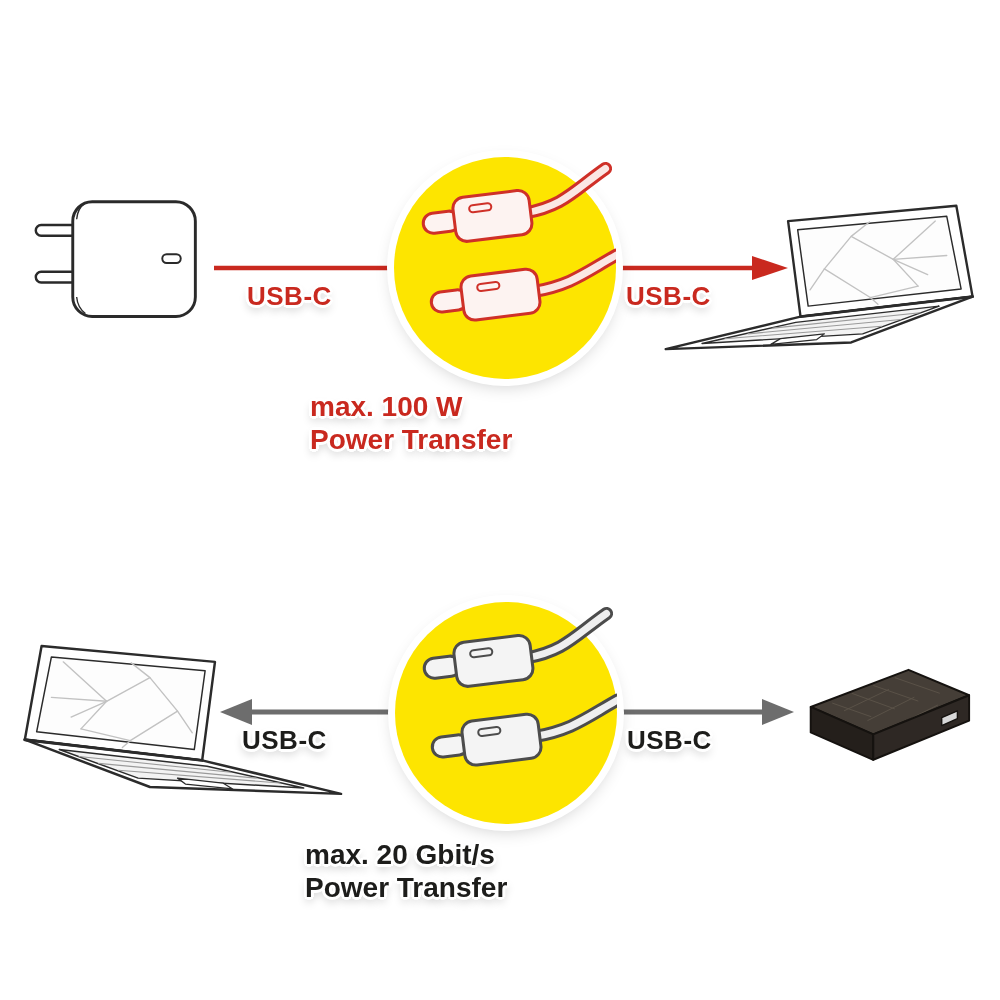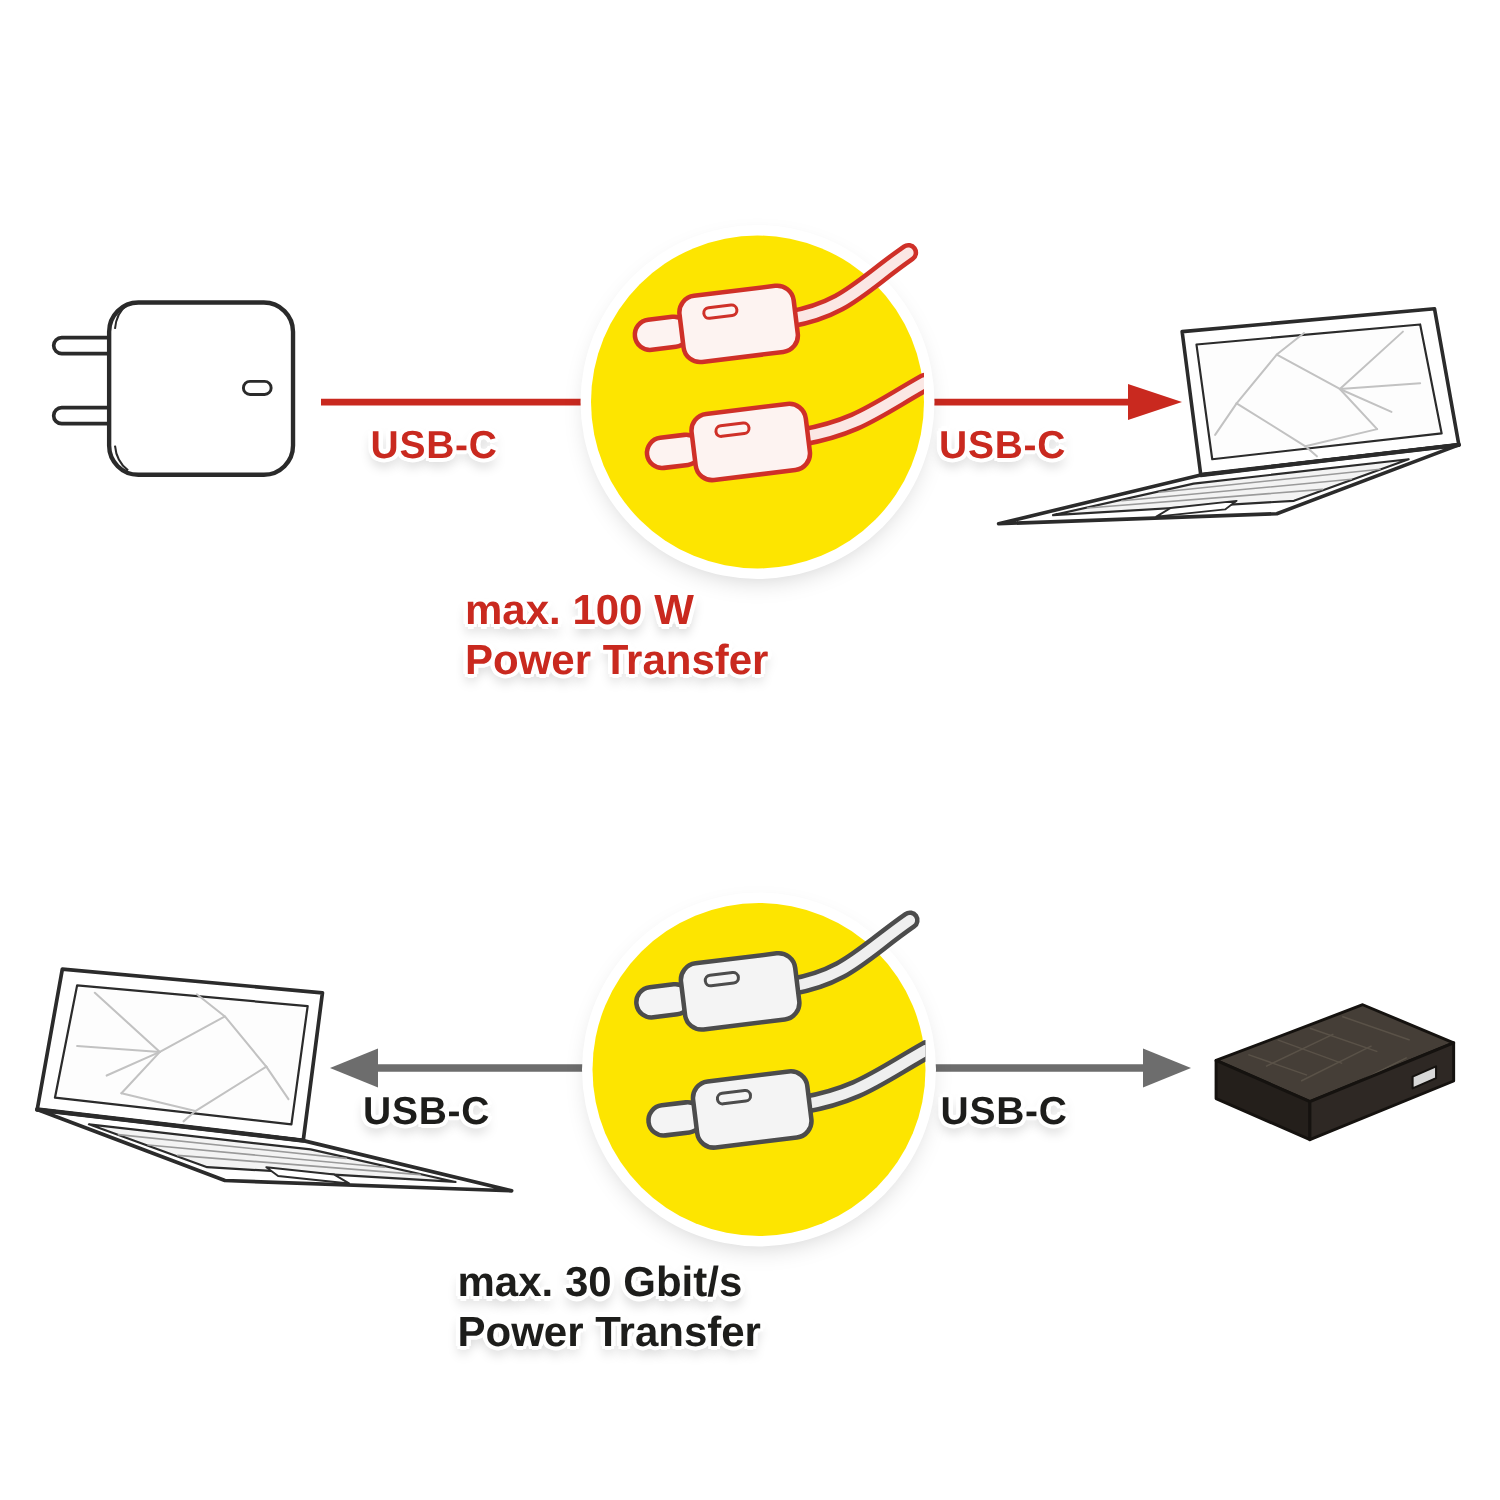--- a/index.html
+++ b/index.html
@@ -170,18 +170,18 @@
           <rect x="31" y="3" width="76" height="44" rx="11" fill="#f4f4f4" stroke-width="3"></rect>
           <rect x="47" y="12" width="22" height="7" rx="3.5" stroke-width="2"></rect>
         </g>
       </svg>
     </div>
 
     <div class="abs port-label dark halo" style="left:242px;top:725px;width:140px">USB-C</div>
     <div class="abs port-label dark halo" style="left:627px;top:725px;width:140px">USB-C</div>
 
     <div class="abs caption dark halo" style="left:305px;top:838px;width:400px">
-      <div>max. 30 Gbit/s</div>
+      <div>max. 20 Gbit/s</div>
       <div>Power Transfer</div>
     </div>
   </section>
 
 </div>
 
 </body></html>

